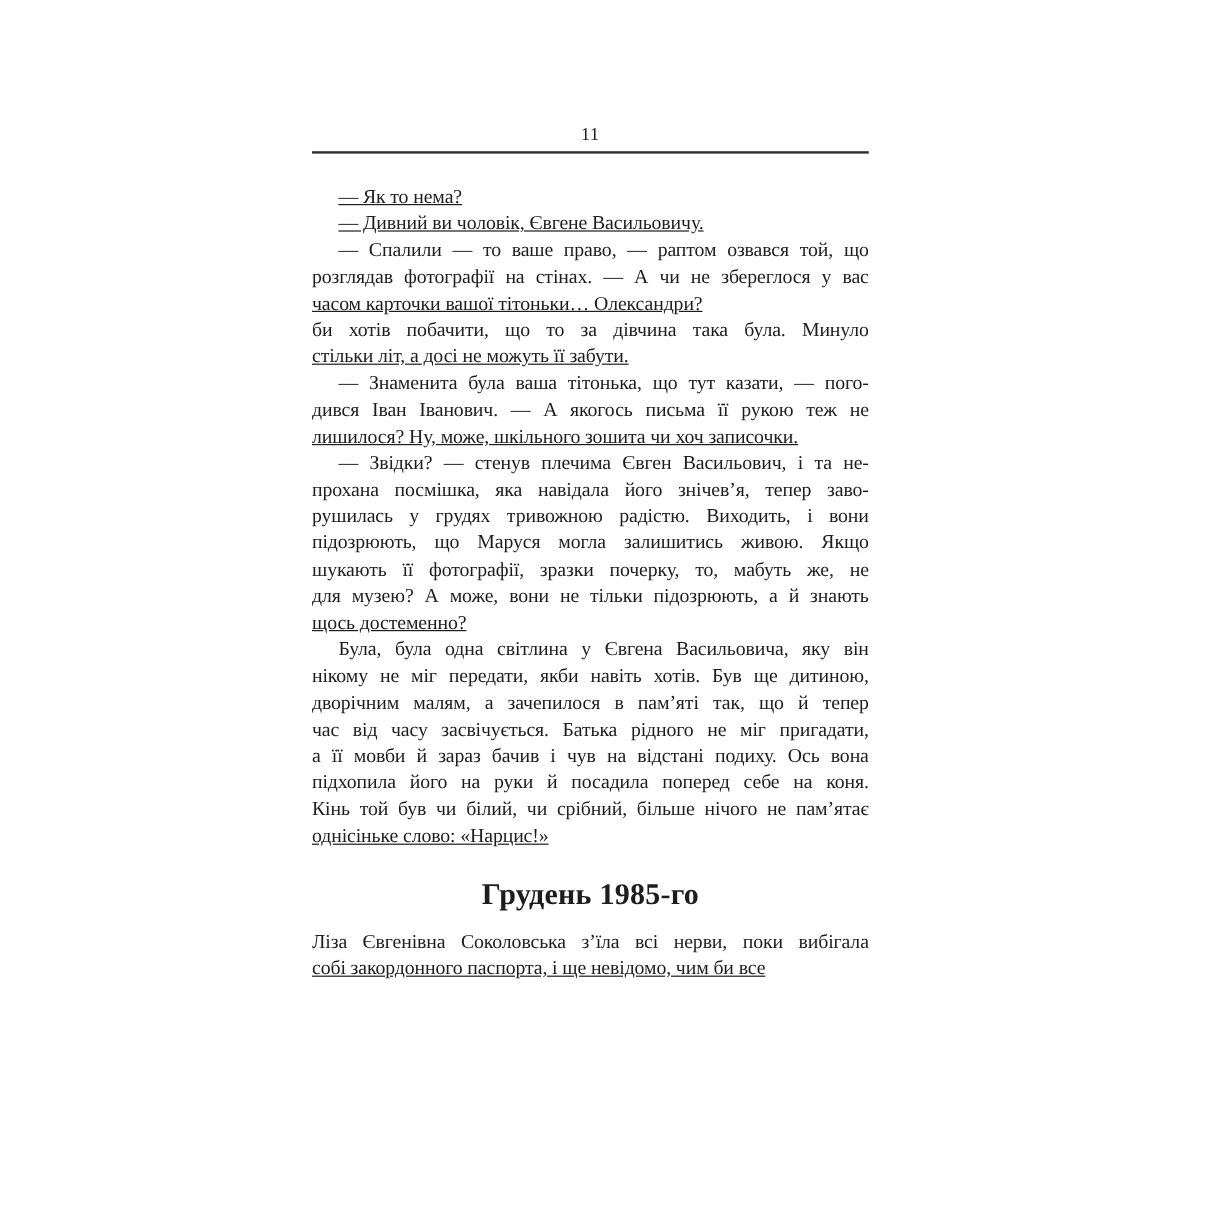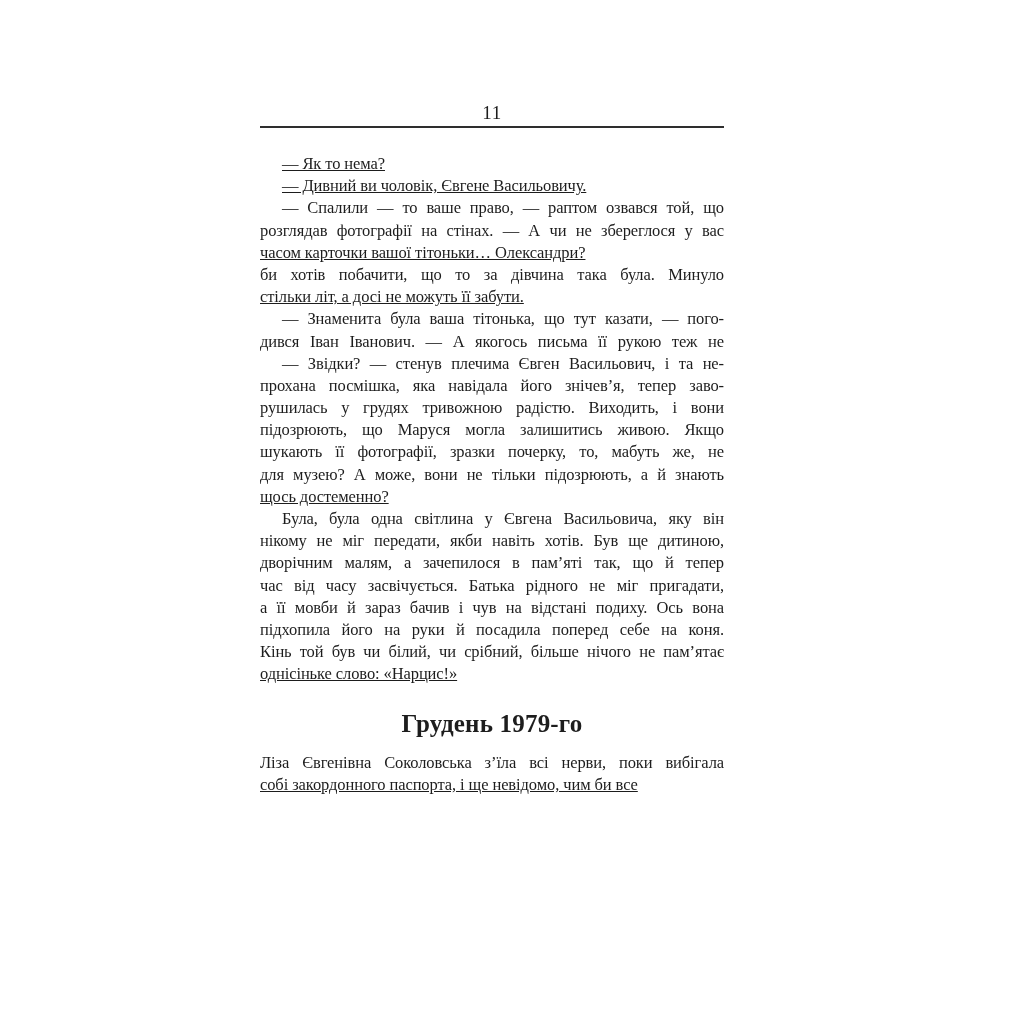--- a/index.html
+++ b/index.html
@@ -22,21 +22,21 @@
     top: 0;
     width: 464px;
   }
   .running-header {
     margin-top: 103px;
     padding-bottom: 3px;
     border-bottom: 2px solid var(--rule, #2e2e2e);
   }
   .folio {
     text-align: center;
-    font-size: 19px;
+    font-size: 15px;
     line-height: 20px;
     letter-spacing: 0.5px;
   }
   .text-body {
     margin-top: 25px;
   }
   .paragraph {
     margin: 0;
     padding: 0;
   }
@@ -86,40 +86,41 @@
           <div class="line">розглядав фотографії на стінах. — А чи не збереглося у вас</div>
           <div class="line last">часом карточки вашої тітоньки… Олександри?</div>
         </div>
         <div class="paragraph">
           <div class="line">би хотів побачити, що то за дівчина така була. Минуло</div>
           <div class="line last">стільки літ, а досі не можуть її забути.</div>
         </div>
         <div class="paragraph">
           <div class="line indent">— Знаменита була ваша тітонька, що тут казати, — пого-</div>
           <div class="line">дився Іван Іванович. — А якогось письма її рукою теж не</div>
+          <div class="line last">лишилося? Ну, може, шкільного зошита чи хоч записочки.</div>
         </div>
         <div class="paragraph">
           <div class="line indent">— Звідки? — стенув плечима Євген Васильович, і та не-</div>
           <div class="line">прохана посмішка, яка навідала його знічев’я, тепер заво-</div>
           <div class="line">рушилась у грудях тривожною радістю. Виходить, і вони</div>
           <div class="line">підозрюють, що Маруся могла залишитись живою. Якщо</div>
           <div class="line">шукають її фотографії, зразки почерку, то, мабуть же, не</div>
           <div class="line">для музею? А може, вони не тільки підозрюють, а й знають</div>
           <div class="line last">щось достеменно?</div>
         </div>
         <div class="paragraph">
           <div class="line indent">Була, була одна світлина у Євгена Васильовича, яку він</div>
           <div class="line">нікому не міг передати, якби навіть хотів. Був ще дитиною,</div>
           <div class="line">дворічним малям, а зачепилося в пам’яті так, що й тепер</div>
           <div class="line">час від часу засвічується. Батька рідного не міг пригадати,</div>
           <div class="line">а її мовби й зараз бачив і чув на відстані подиху. Ось вона</div>
           <div class="line">підхопила його на руки й посадила поперед себе на коня.</div>
           <div class="line">Кінь той був чи білий, чи срібний, більше нічого не пам’ятає</div>
           <div class="line last">однісіньке слово: «Нарцис!»</div>
         </div>
-        <div class="section-heading">Грудень 1979-го</div>
+        <div class="section-heading">Грудень 1985-го</div>
         <div class="paragraph">
           <div class="line">Ліза Євгенівна Соколовська з’їла всі нерви, поки вибігала</div>
           <div class="line last">собі закордонного паспорта, і ще невідомо, чим би все</div>
         </div>
       </div>
   </div>
 </div>
 
 </body></html>

